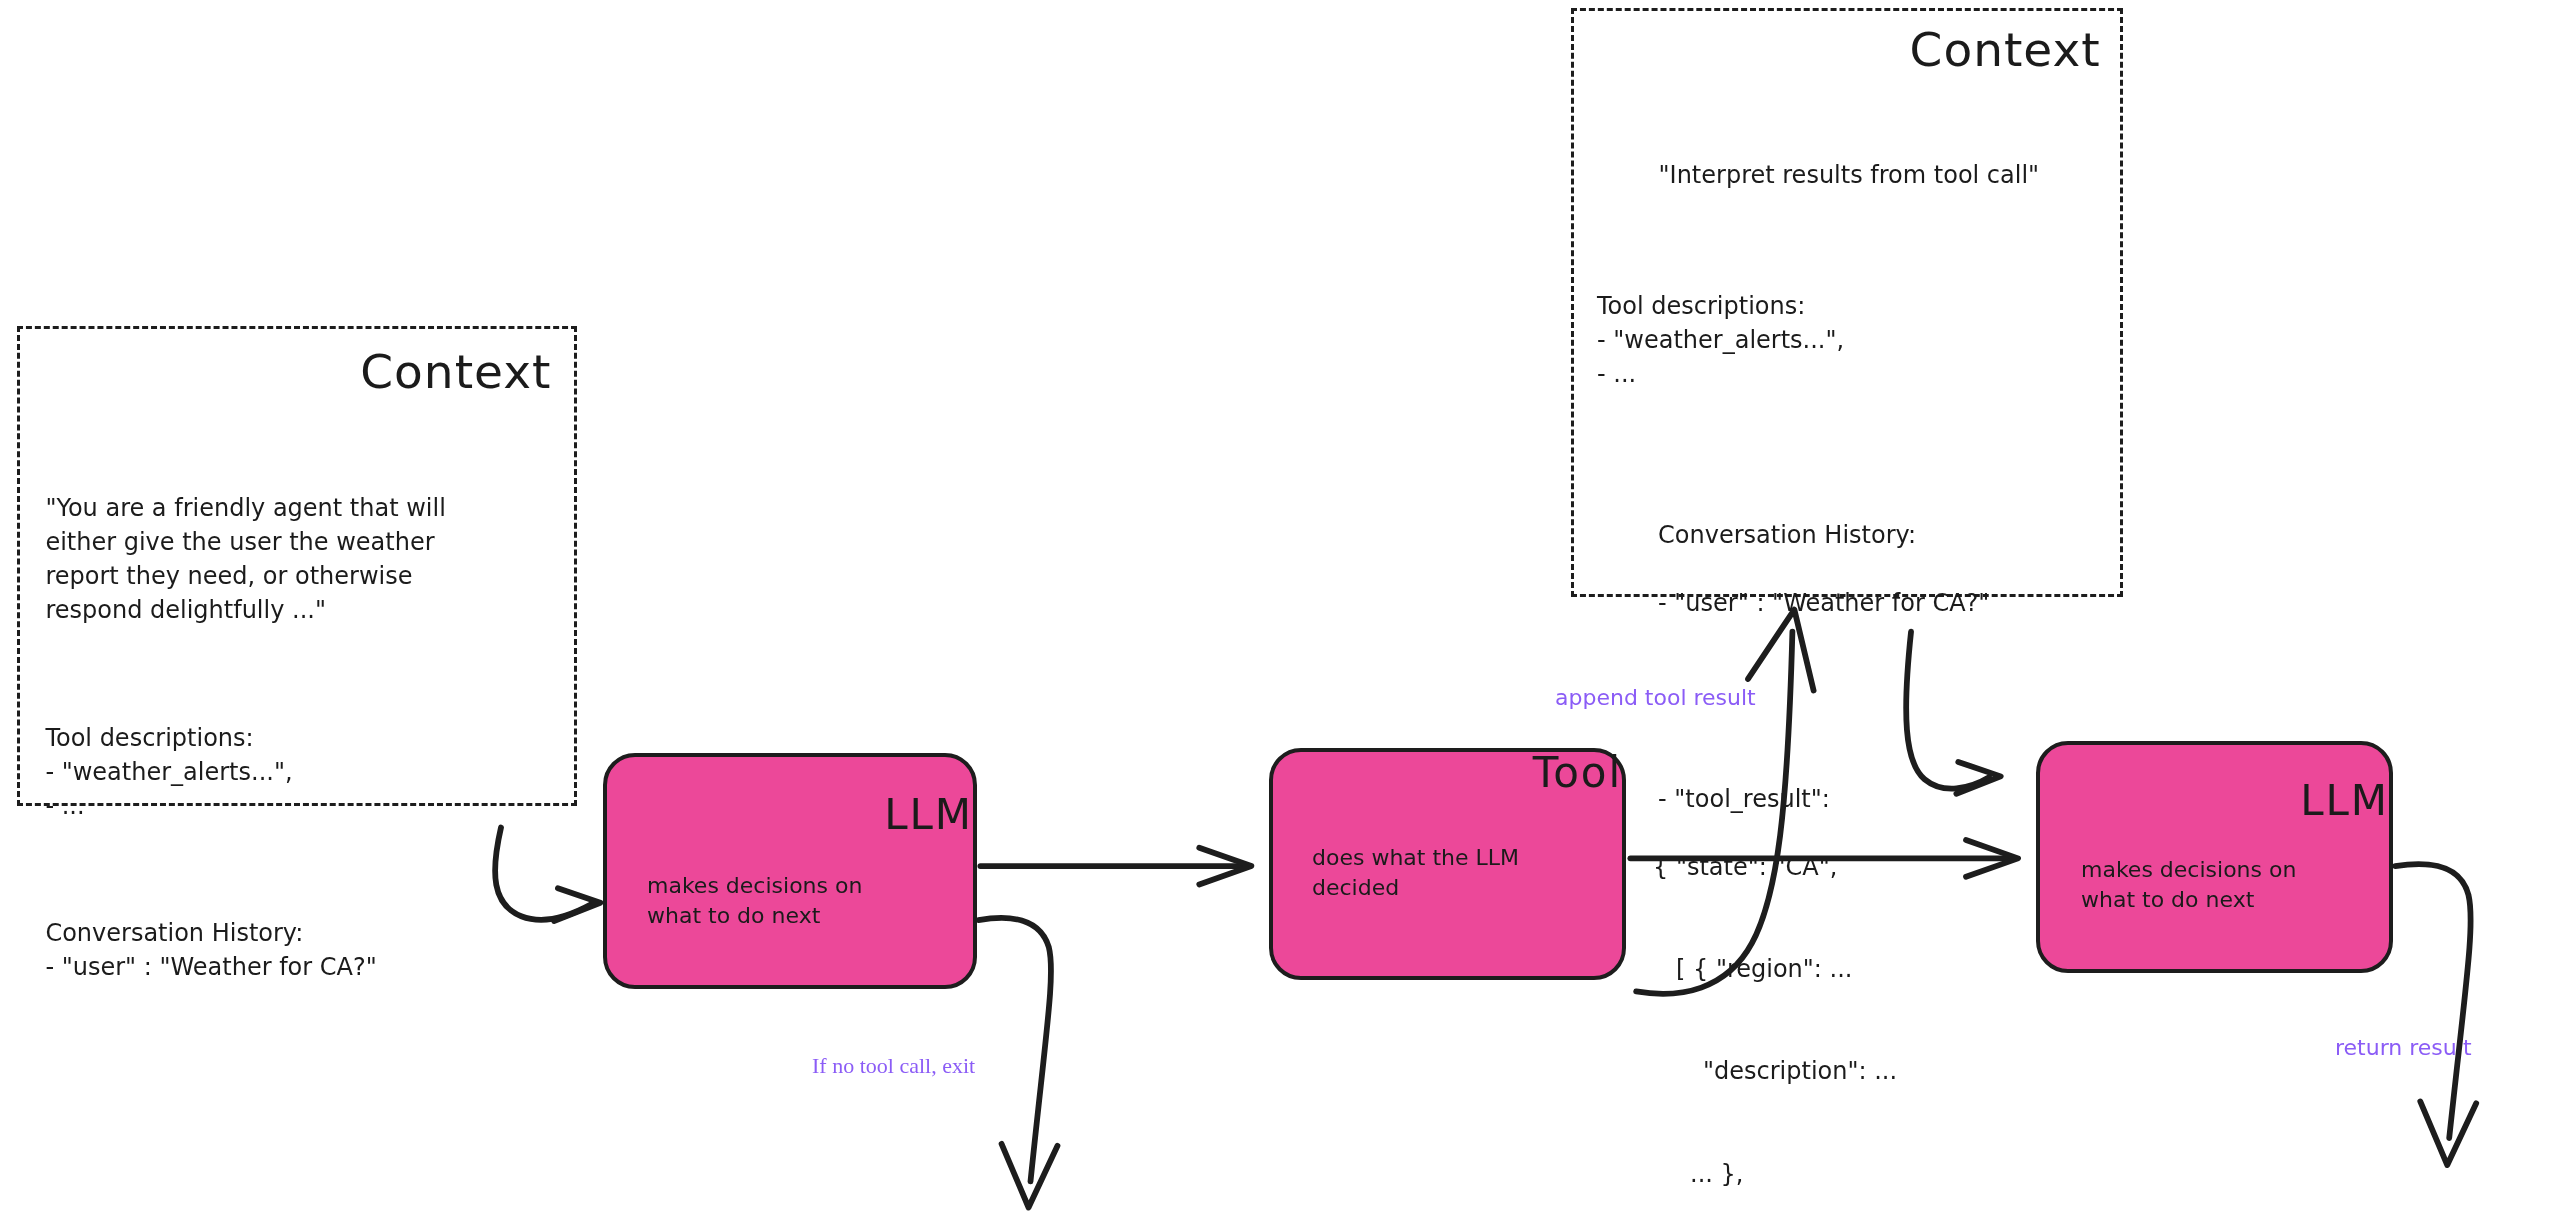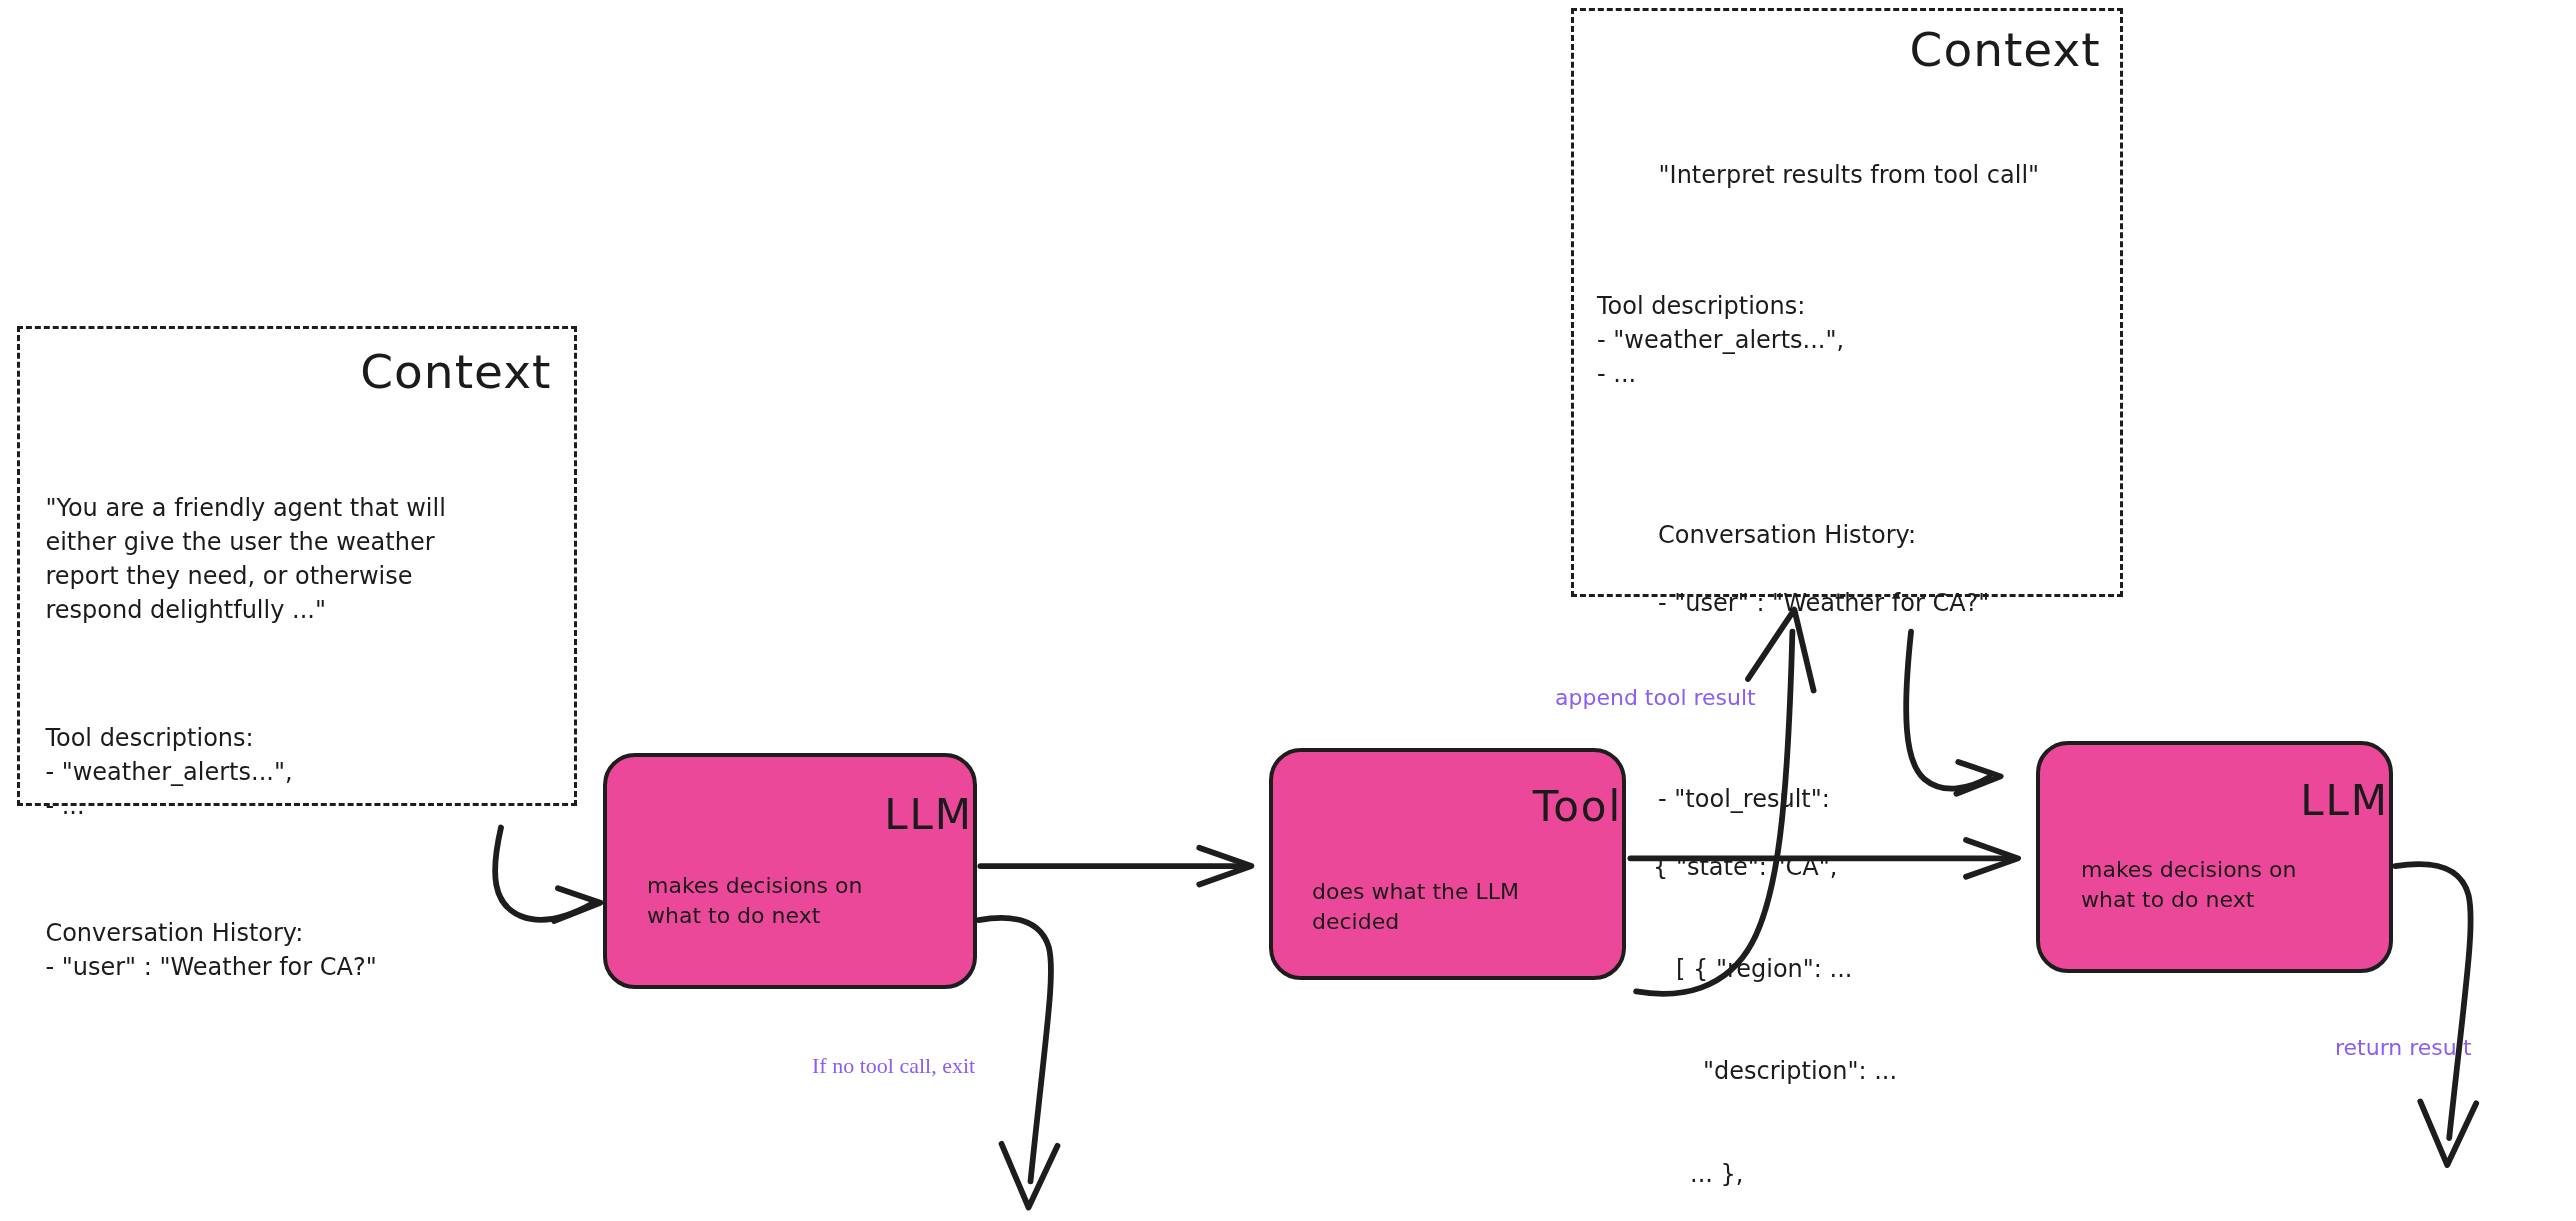--- a/index.html
+++ b/index.html
@@ -90,21 +90,21 @@
     white-space: pre-line;
     text-align: left;
     align-self: flex-start;
     font-family: "DejaVu Sans", sans-serif;
   }
   #node-llm1 { left: 603px;  top: 753px;  width: 374px; height: 236px; }
   #node-llm1 .node-title { margin-top: 37px; }
   #node-llm1 .node-sub   { margin: 35px 0 0 40px; }
 
   #node-tool { left: 1269px; top: 748px;  width: 357px; height: 232px; }
-  #node-tool .node-title { margin-top: 34px; }
+  #node-tool .node-title { }
   #node-tool .node-sub   { margin: 49px 0 0 39px; }
 
   #node-llm2 { left: 2036px; top: 741px;  width: 357px; height: 232px; }
   #node-llm2 .node-title { margin-top: 35px; }
   #node-llm2 .node-sub   { margin: 33px 0 0 41px; }
 
   
   .edge-label {
     position: absolute;
     font-size: 22px;

